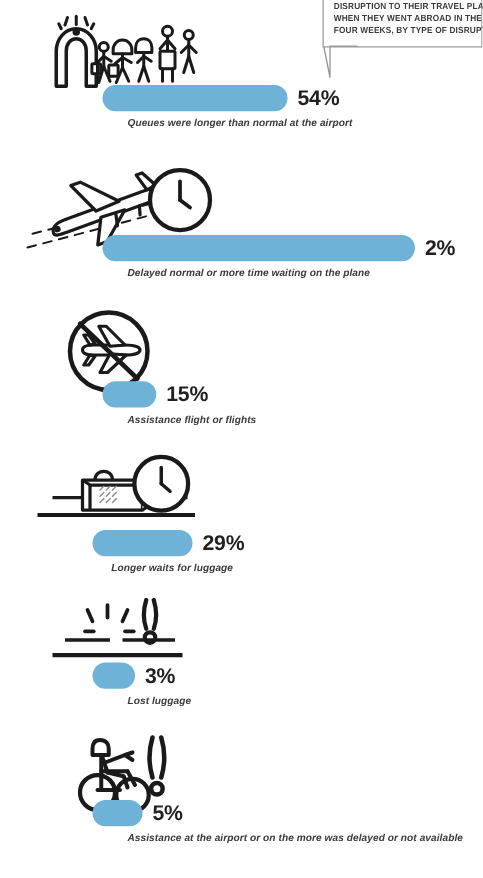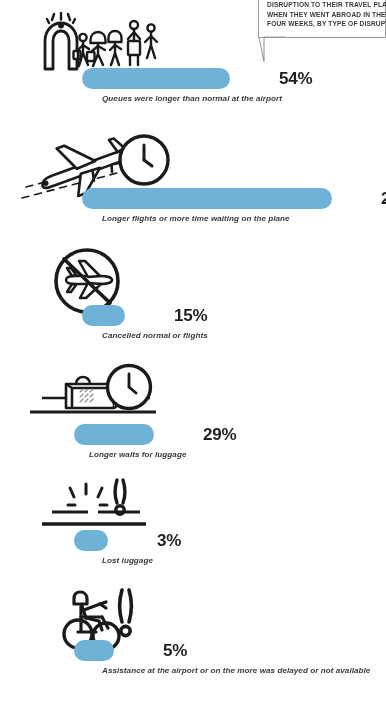--- a/index.html
+++ b/index.html
@@ -41,21 +41,21 @@
     width:28px;height:27px;
     overflow:visible;
   }
   .bubble-tail svg{display:block;overflow:visible;}
 
   
   .row{position:absolute;left:0;width:386px;}
   .icon-wrap{position:absolute;}
   .icon-wrap svg{display:block;overflow:visible;}
 
-  .bar-line{position:absolute;display:flex;align-items:center;gap:41px;}
+  .bar-line{position:absolute;display:flex;align-items:center;}
   .bar{
     height:21px;
     background:#6fb2d8;
     border-radius:11px;
     flex:0 0 auto;
   }
   .pct{
     font-size:17px;
     font-weight:bold;
     color:#231f20;
@@ -180,21 +180,21 @@
             <line x1="26" y1="26" x2="26" y2="11"></line>
             <line x1="26" y1="26" x2="34" y2="32"></line>
           </g>
         </g>
       </svg>
     </div>
     <div class="bar-line" style="left:82px;top:70px;">
       <div class="bar" style="width:250px;"></div>
       <span class="pct">2%</span>
     </div>
-    <div class="caption" style="left:82px;top:96px;">Longer flights or more time waiting on the plane</div>
+    <div class="caption" style="left:82px;top:96px;">Delayed normal or more time waiting on the plane</div>
   </div>
 
   <div class="row" style="top:240px;">
     <div class="icon-wrap" style="left:52px;top:6px;">
       <svg width="70" height="70" viewBox="0 0 70 70">
         <circle cx="35" cy="35" r="31" fill="#fff" stroke="#1a1a1a" stroke-width="3.6"></circle>
 
         <g fill="#fff" stroke="#1a1a1a" stroke-width="2.5" stroke-linejoin="round" stroke-linecap="round">
           <path d="M14,34 C14,31.5 17,30 23,30 L48,30 C55,30 60,31.5 60,34 C60,36.5 55,38 48,38 L23,38 C17,38 14,36.5 14,34 Z"></path>
           <path d="M36,31 L27,15 L33,15 L48,30 Z"></path>
@@ -202,21 +202,21 @@
           <path d="M20,30 L15,22 L19,22 L24,29 Z"></path>
           <path d="M20,38 L15,46 L19,46 L24,39 Z"></path>
         </g>
         <line x1="12" y1="13" x2="58" y2="57" stroke="#1a1a1a" stroke-width="3.6" stroke-linecap="round"></line>
       </svg>
     </div>
     <div class="bar-line" style="left:82px;top:65px;">
       <div class="bar" style="width:43px;"></div>
       <span class="pct">15%</span>
     </div>
-    <div class="caption" style="left:82px;top:91px;">Cancelled normal or flights</div>
+    <div class="caption" style="left:82px;top:91px;">Assistance flight or flights</div>
   </div>
 
   <div class="row" style="top:358px;">
     <div class="icon-wrap" style="left:28px;top:4px;">
       <svg width="130" height="62" viewBox="0 0 130 62">
 
         <g stroke="#1a1a1a" stroke-linecap="butt">
           <line x1="14" y1="36" x2="122" y2="36" stroke-width="2.6"></line>
           <line x1="2" y1="50" x2="128" y2="50" stroke-width="3.2"></line>
         </g>

